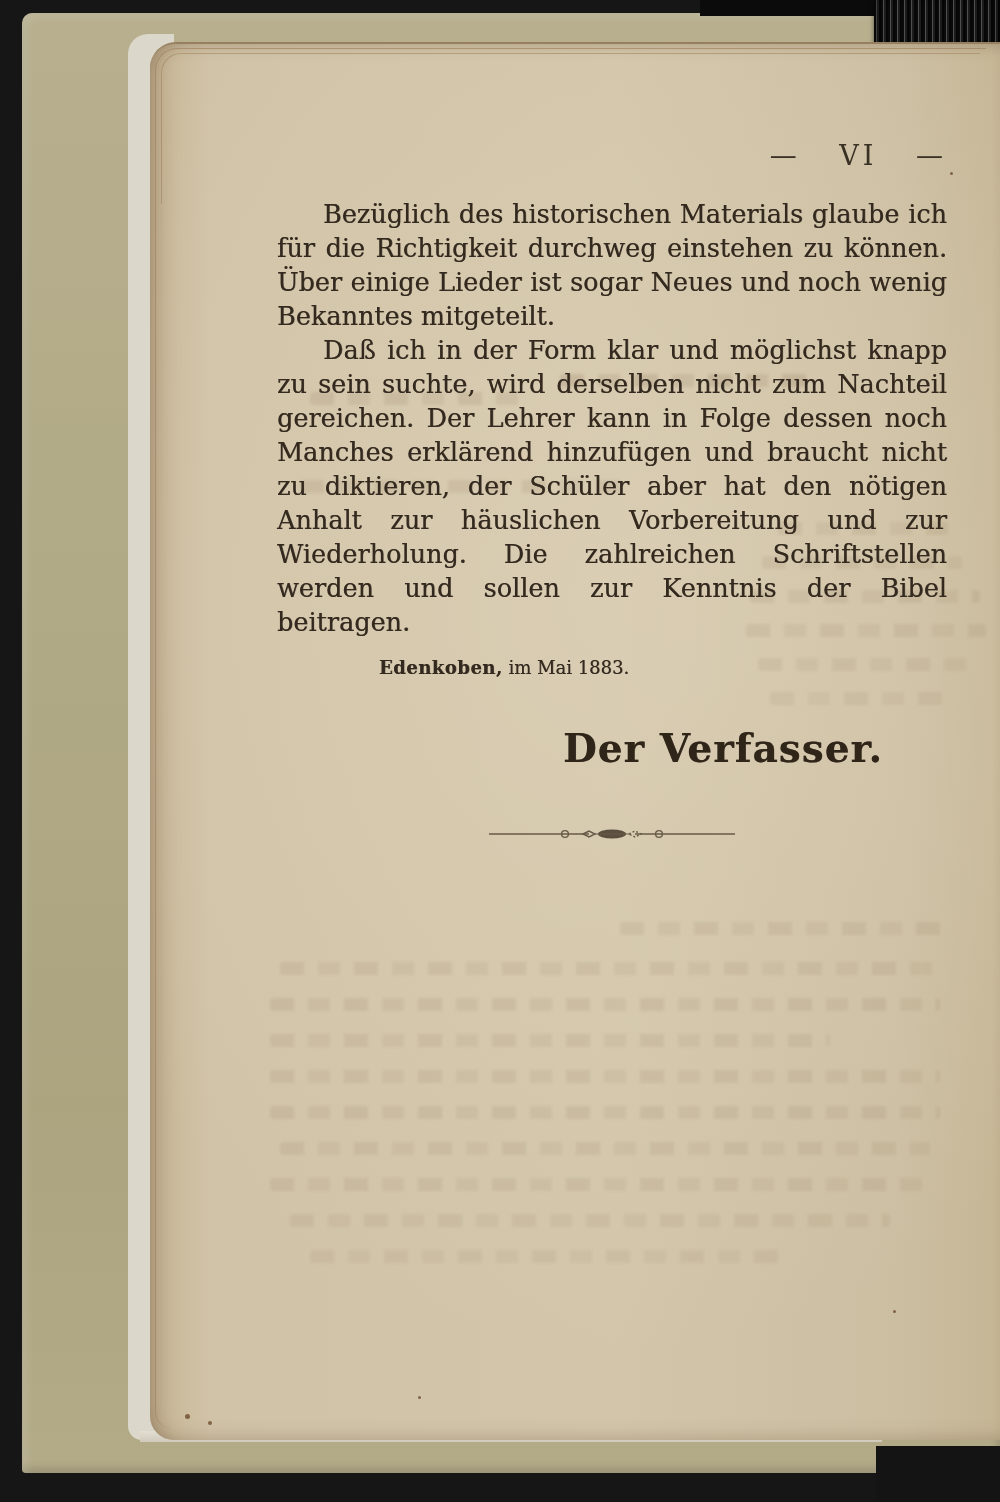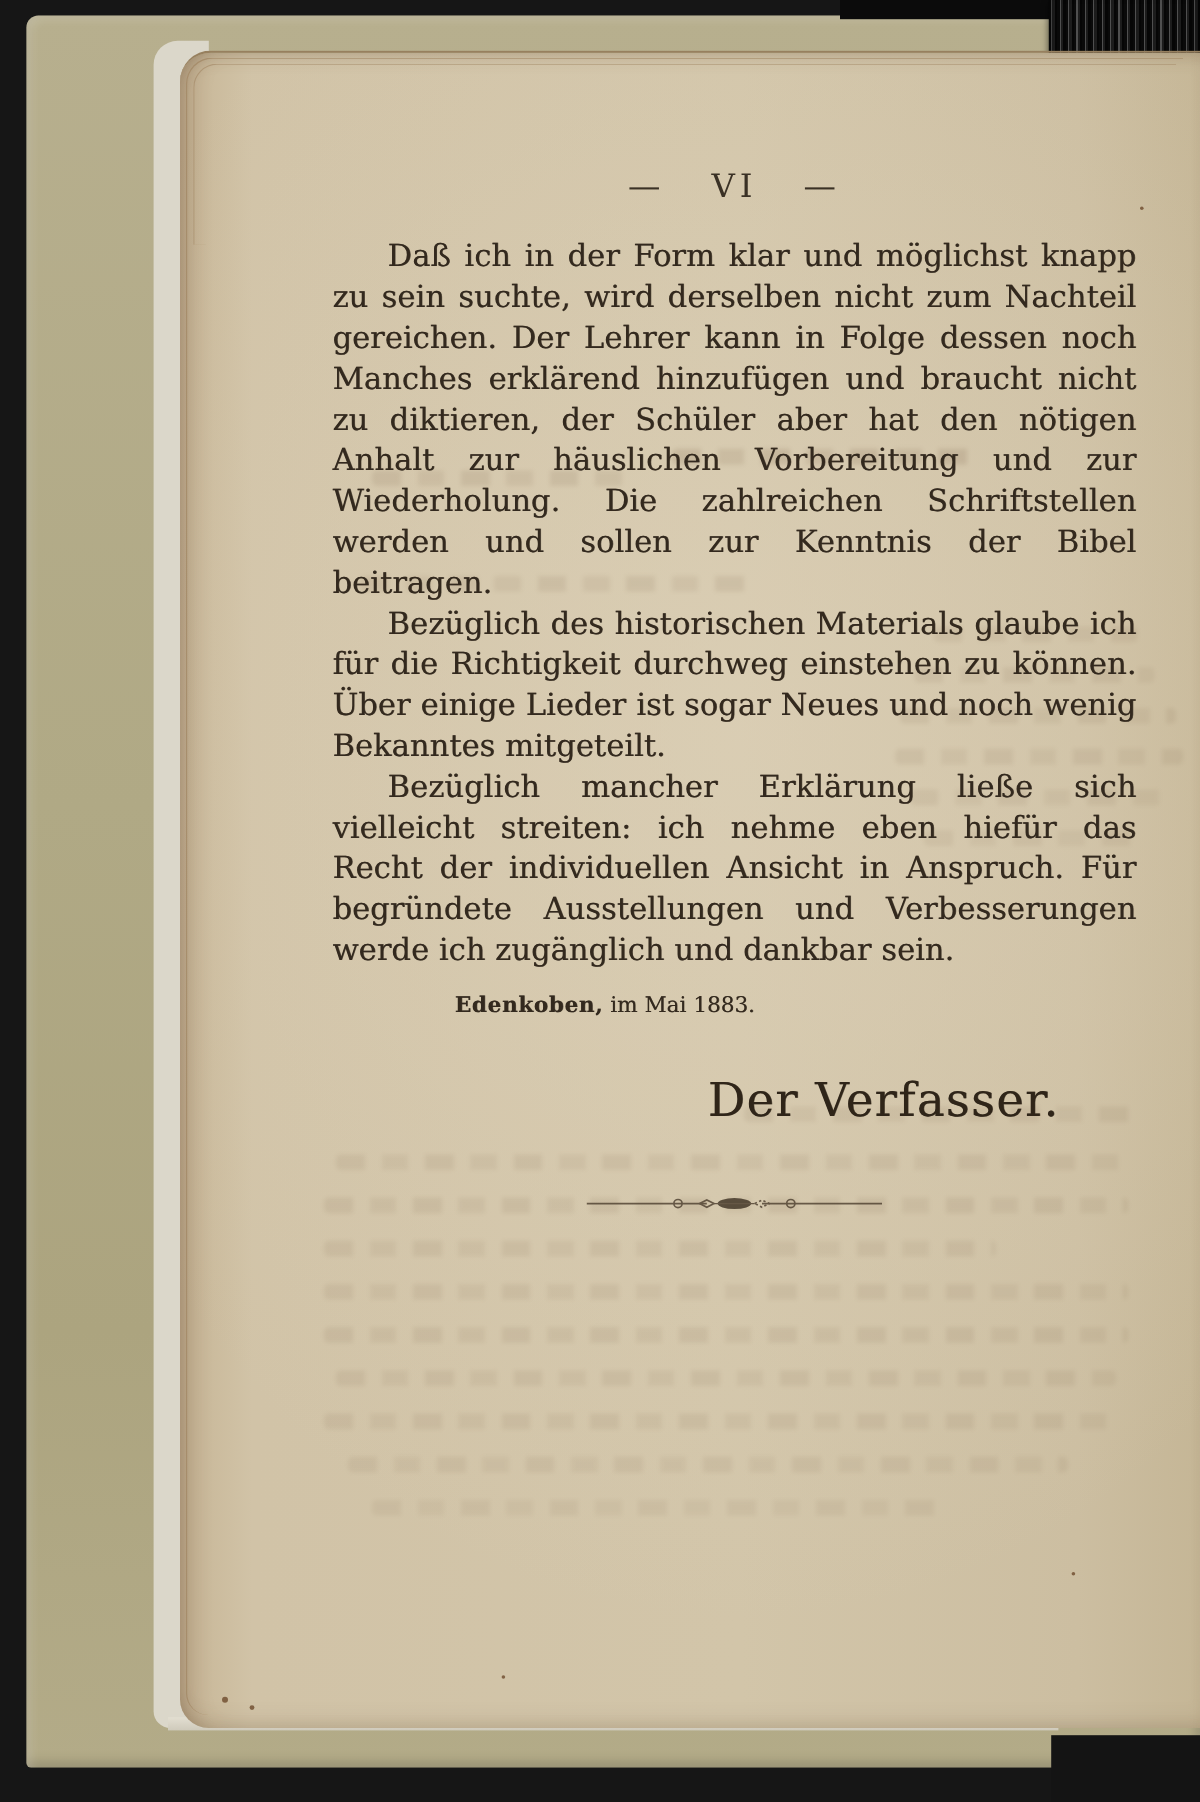--- a/index.html
+++ b/index.html
@@ -95,21 +95,21 @@
 
   
   .spot { position: absolute; border-radius: 50%; background: #6d4a2c; opacity: .8; }
 
   
   .content {
     position: absolute; left: 127px; top: 96px; width: 670px;
     color: #33291e;
   }
   .page-number {
-    text-align: center;
+    text-align: right;
     font-size: 27px; letter-spacing: 4px; word-spacing: 26px;
     color: #3a3125;
     margin: 0 0 26px 0;
   }
   .body-text p {
     margin: 0;
     font-size: 25.5px;
     line-height: 34px;
     text-align: justify;
     text-indent: 46px;
@@ -119,21 +119,21 @@
   .dateline {
     margin: 12px 0 0 0;
     padding-left: 102px;
     font-size: 18px; line-height: 34px;
     text-shadow: 0.4px 0 0 rgba(51,41,30,.65);
   }
   .dateline .place { font-weight: bold; letter-spacing: .5px; }
   .signature {
     margin: 40px 64px 0 0;
     text-align: right;
-    font-size: 39px; font-weight: normal; letter-spacing: 1px;
+    font-size: 39px; font-weight: bold; letter-spacing: 1px;
     color: #2f2519;
     text-shadow: 0.4px 0 0 rgba(47,37,25,.6);
   }
   .ornament-wrap { margin-top: 52px; text-align: center; }
   .ornament-wrap svg { opacity: .8; }
 
   .black-bottom-right {
     position: absolute; left: 876px; top: 1446px; width: 124px; height: 56px;
     background: #141414;
   }
@@ -182,23 +182,22 @@
         <div class="spot" style="left: 58px; top: 1377px; width: 4px; height: 4px;"></div>
         <div class="spot" style="left: 268px; top: 1352px; width: 3px; height: 3px;"></div>
         <div class="spot" style="left: 743px; top: 1266px; width: 3px; height: 3px;"></div>
         <div class="spot" style="left: 800px; top: 128px; width: 3px; height: 3px;"></div>
       </div>
 
     <div class="content">
       <div class="page-number">— VI —</div>
 
       <div class="body-text">
+        <p>Bezüglich des historischen Materials glaube ich für die Richtigkeit durchweg einstehen zu können. Über einige Lieder ist sogar Neues und noch wenig Bekanntes mitgeteilt.</p>
         <p>Daß ich in der Form klar und möglichst knapp zu sein suchte, wird derselben nicht zum Nachteil gereichen. Der Lehrer kann in Folge dessen noch Manches erklärend hinzufügen und braucht nicht zu diktieren, der Schüler aber hat den nötigen Anhalt zur häuslichen Vorbereitung und zur Wiederholung. Die zahlreichen Schriftstellen werden und sollen zur Kenntnis der Bibel beitragen.</p>
-        <p>Bezüglich des historischen Materials glaube ich für die Richtigkeit durchweg einstehen zu können. Über einige Lieder ist sogar Neues und noch wenig Bekanntes mitgeteilt.</p>
-        <p>Bezüglich mancher Erklärung ließe sich vielleicht streiten: ich nehme eben hiefür das Recht der individuellen Ansicht in Anspruch. Für begründete Ausstellungen und Verbesserungen werde ich zugänglich und dankbar sein.</p>
       </div>
 
       <p class="dateline"><span class="place">Edenkoben,</span><span> im Mai 1883.</span></p>
 
       <div class="signature">Der Verfasser.</div>
 
       <div class="ornament-wrap">
         <svg width="250" height="22" viewBox="0 0 250 22">
           <g stroke="#4c3e2e" stroke-width="1.4" fill="none">
             <line x1="2" y1="11" x2="102" y2="11"></line>

